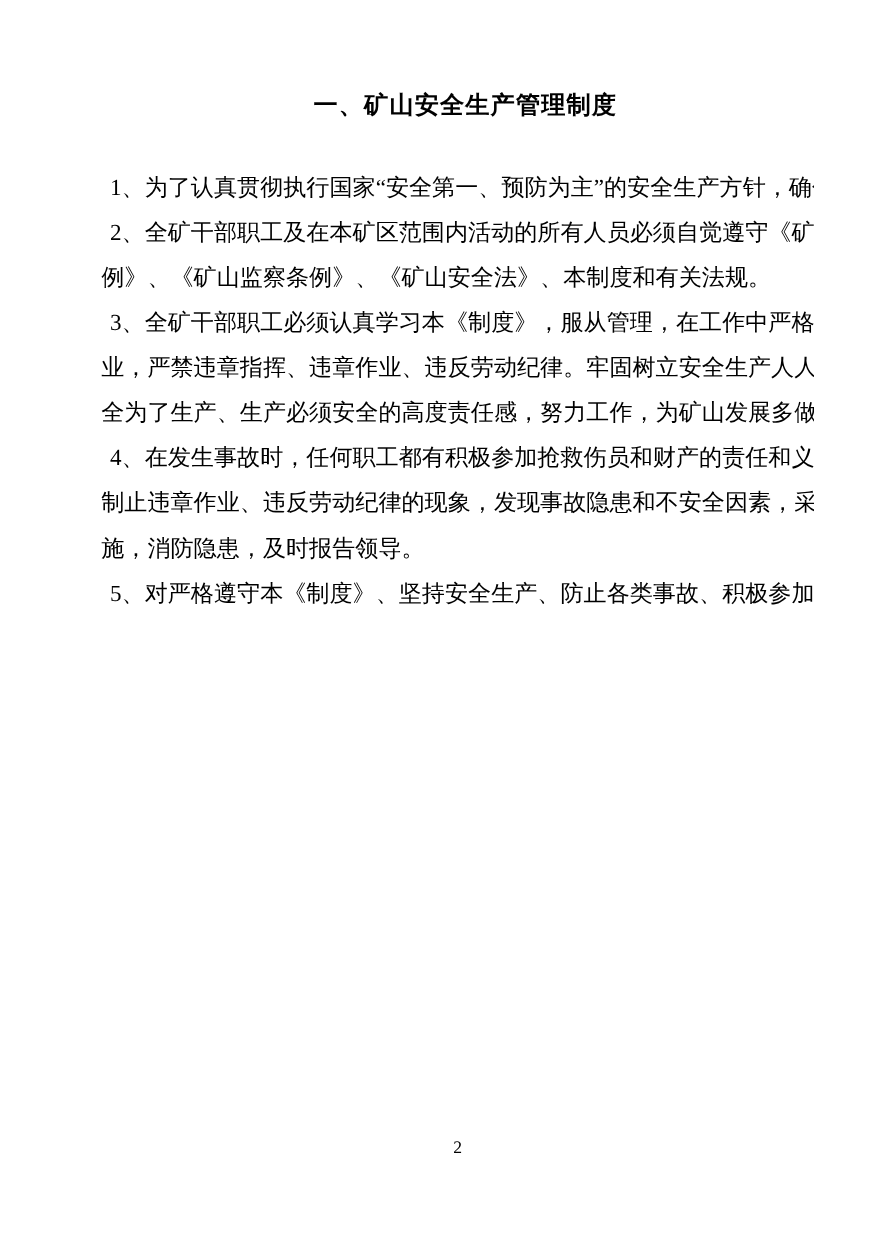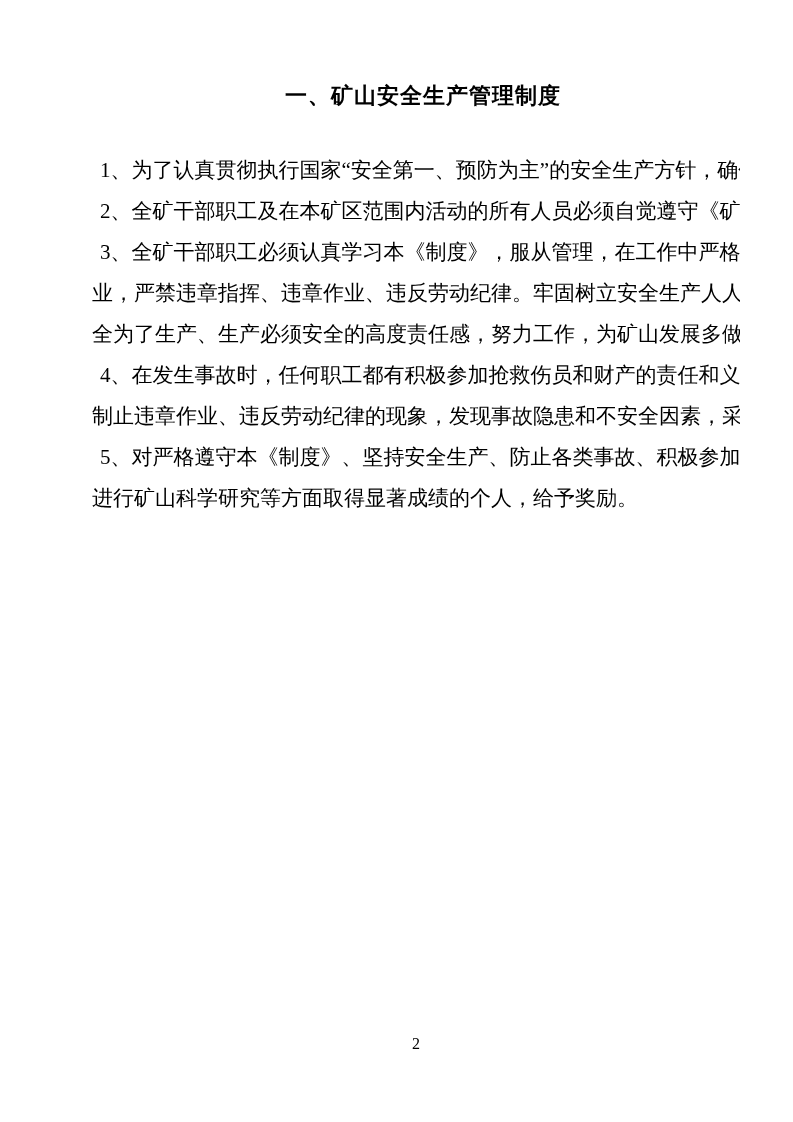--- a/index.html
+++ b/index.html
@@ -71,30 +71,31 @@
 
 <div class="page">
   <h1 class="doc-title">一、矿山安全生产管理制度</h1>
 
   <div class="doc-body">
       <div class="paragraph">
         <div class="line first fill">1、为了认真贯彻执行国家“安全第一、预防为主”的安全生产方针，确保我矿</div>
       </div>
       <div class="paragraph">
         <div class="line first fill">2、全矿干部职工及在本矿区范围内活动的所有人员必须自觉遵守《矿山安全条</div>
+        <div class="line">例》、《矿山监察条例》、《矿山安全法》、本制度和有关法规。</div>
       </div>
       <div class="paragraph">
         <div class="line first fill">3、全矿干部职工必须认真学习本《制度》，服从管理，在工作中严格安全规程作</div>
         <div class="line fill">业，严禁违章指挥、违章作业、违反劳动纪律。牢固树立安全生产人人有责、安</div>
         <div class="line">全为了生产、生产必须安全的高度责任感，努力工作，为矿山发展多做贡献。</div>
       </div>
       <div class="paragraph">
         <div class="line first fill">4、在发生事故时，任何职工都有积极参加抢救伤员和财产的责任和义务，有权</div>
         <div class="line fill">制止违章作业、违反劳动纪律的现象，发现事故隐患和不安全因素，采取有效措</div>
+        <div class="line">施，消防隐患，及时报告领导。</div>
       </div>
       <div class="paragraph">
         <div class="line first fill">5、对严格遵守本《制度》、坚持安全生产、防止各类事故、积极参加抢险救护、</div>
-        <div class="line">进行矿山科学研究等方面取得显著成绩的个人，给予奖励。</div>
       </div>
     </div>
 
   <div class="page-number">2</div>
 </div>
 
 </body></html>

